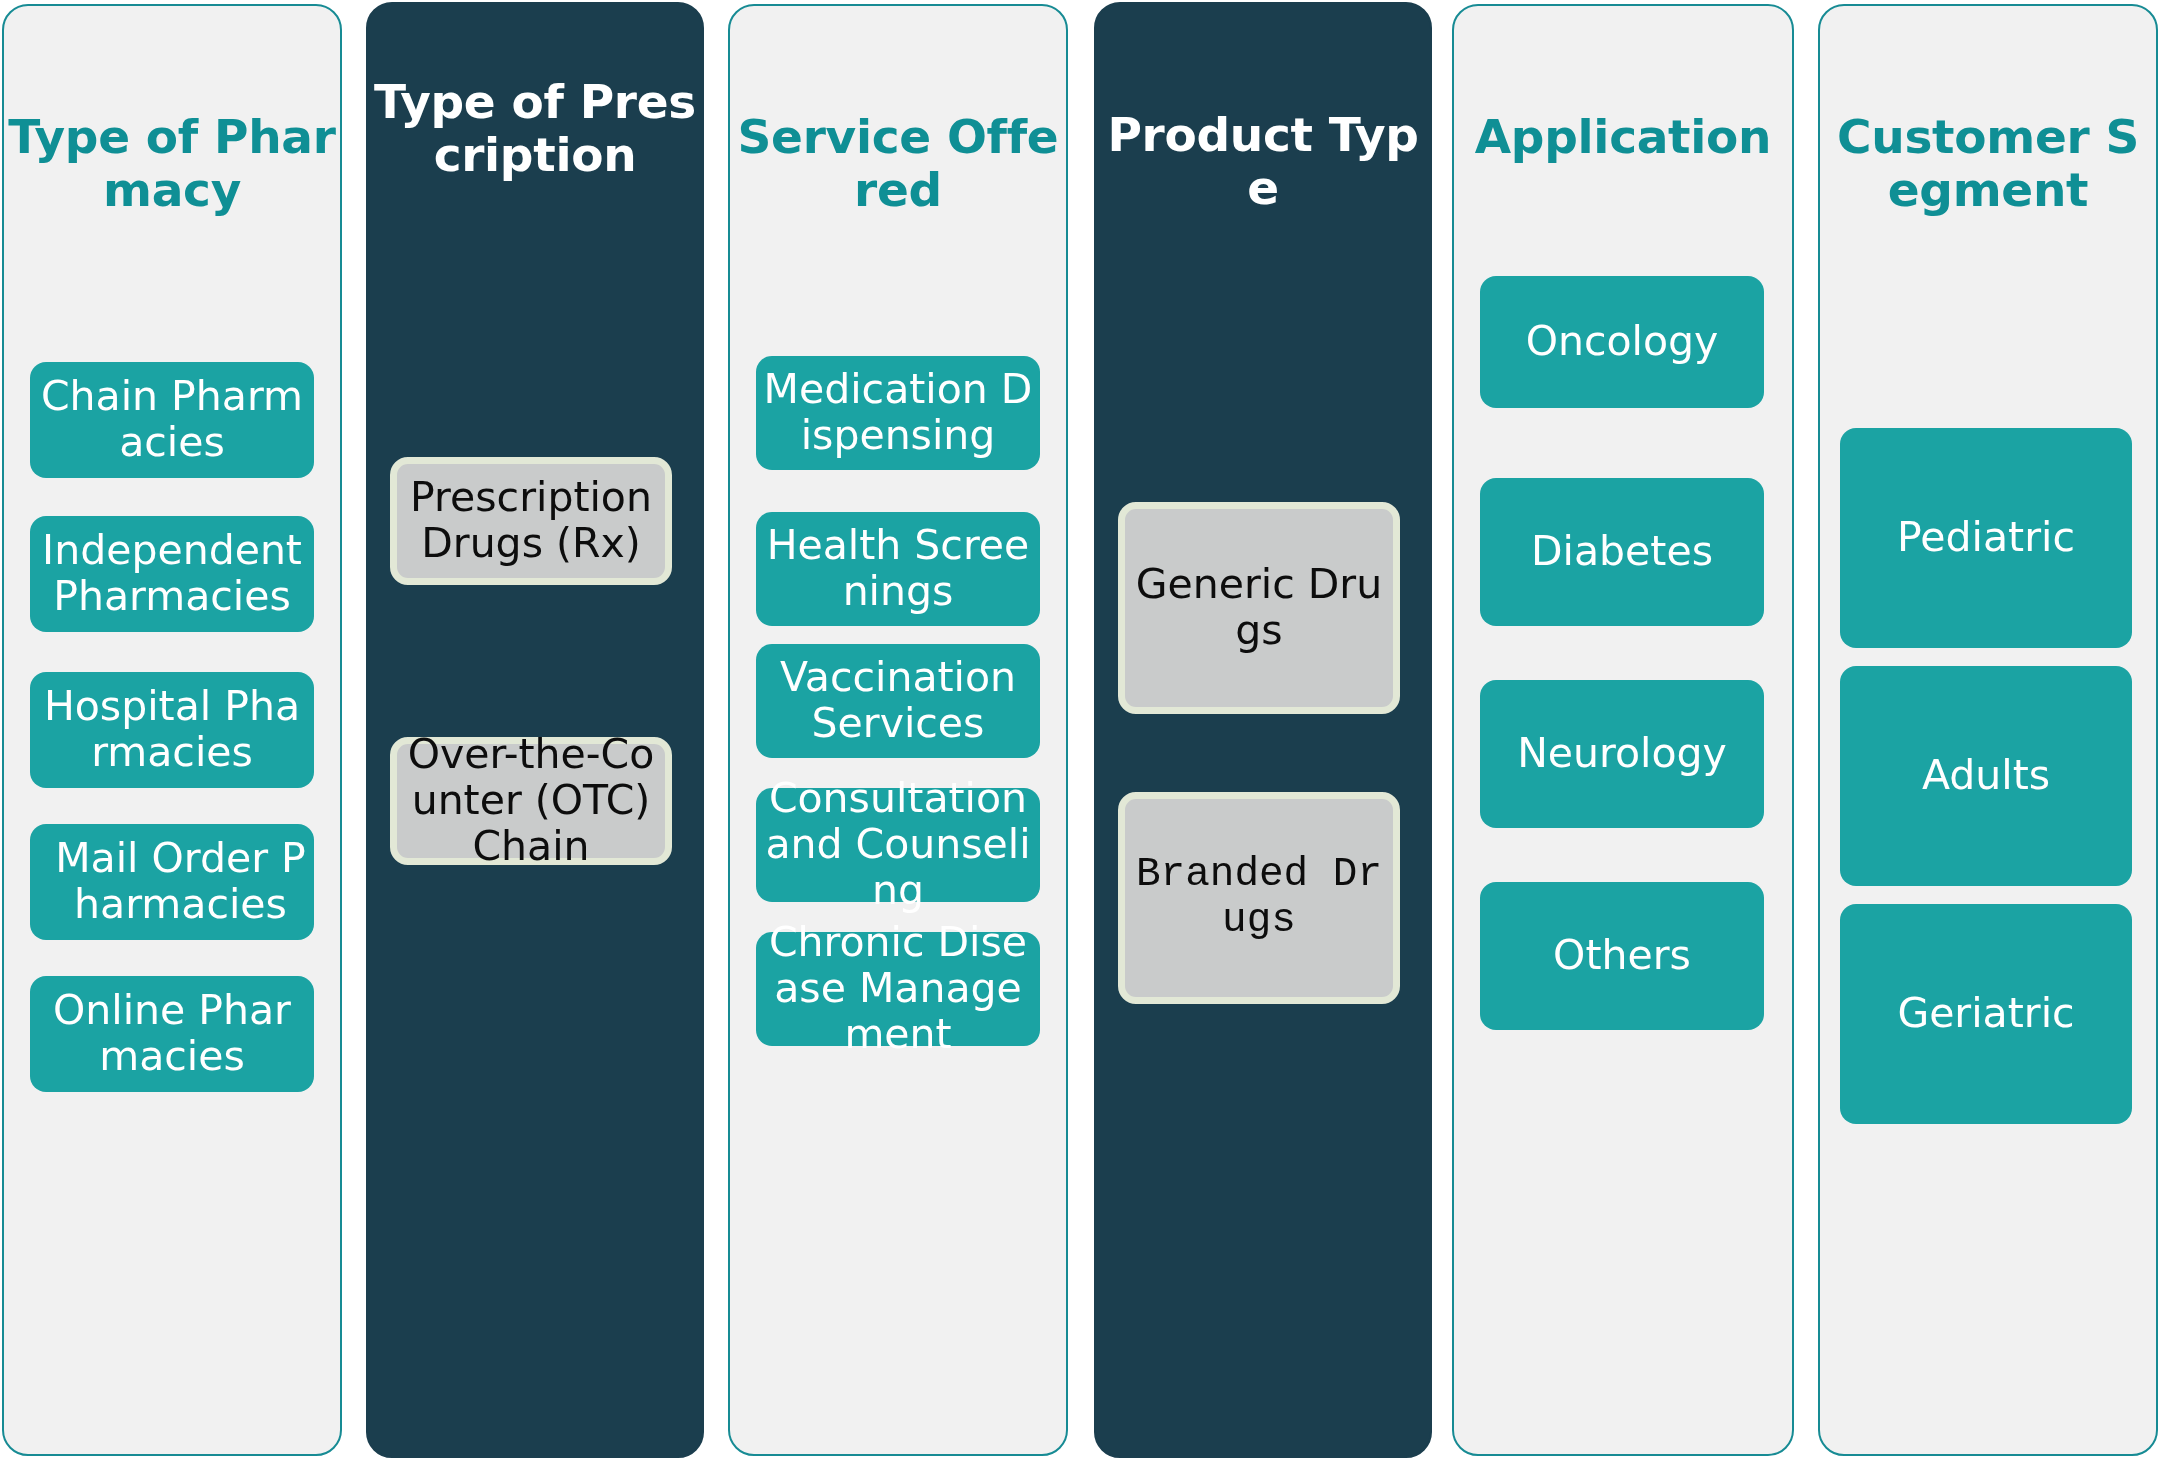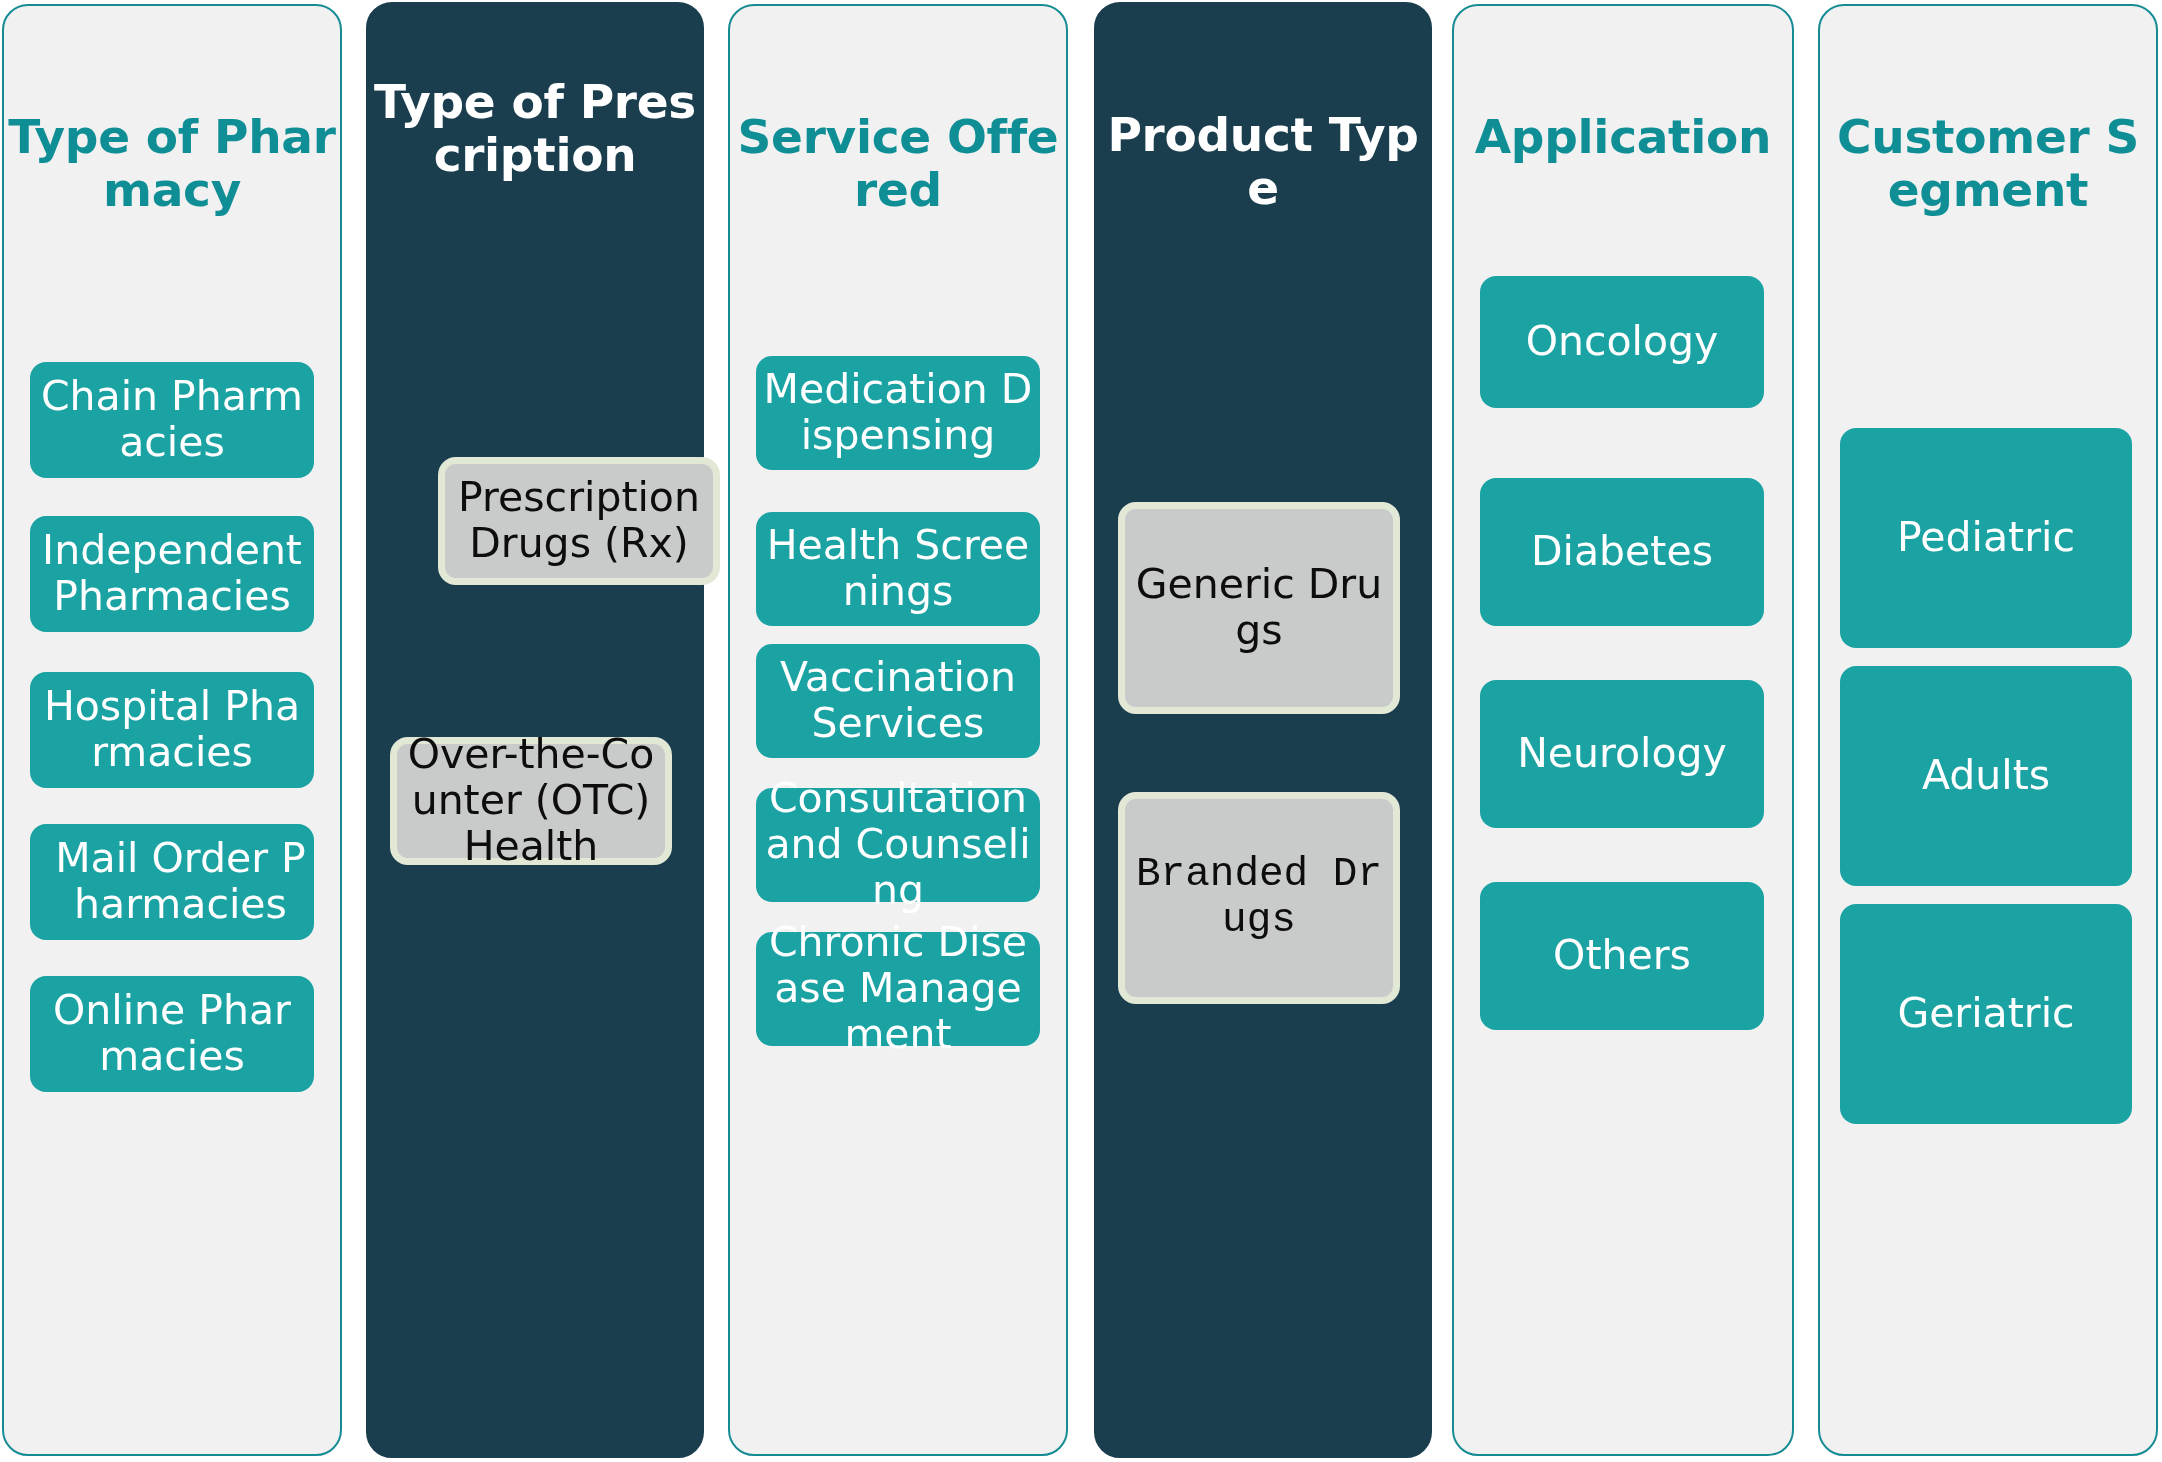--- a/index.html
+++ b/index.html
@@ -137,25 +137,25 @@
       </div>
       <div class="chip teal" style="left:26px; top:760px; width:284px; height:116px;">
         <span class="chip-text">Online Pharmacies</span>
       </div>
     </div>
   </div>
 
   <div class="column dark col-1">
     <div class="col-title" style="margin-top:72px;">Type of Prescription</div>
     <div class="items">
-      <div class="chip gray overflow" style="left:22px; top:276px; width:282px; height:128px;margin-left:48px;">
+      <div class="chip gray overflow" style="left:22px; top:276px; width:282px; height:128px;">
         <span class="chip-text">Prescription Drugs (Rx)</span>
       </div>
       <div class="chip gray overflow" style="left:22px; top:556px; width:282px; height:128px;">
-        <span class="chip-text">Over-the-Counter (OTC) Health</span>
+        <span class="chip-text">Over-the-Counter (OTC) Chain</span>
       </div>
     </div>
   </div>
 
   <div class="column light col-2">
     <div class="col-title" style="margin-top:105px;">Service Offered</div>
     <div class="items">
       <div class="chip teal" style="left:26px; top:140px; width:284px; height:114px;">
         <span class="chip-text">Medication Dispensing</span>
       </div>

